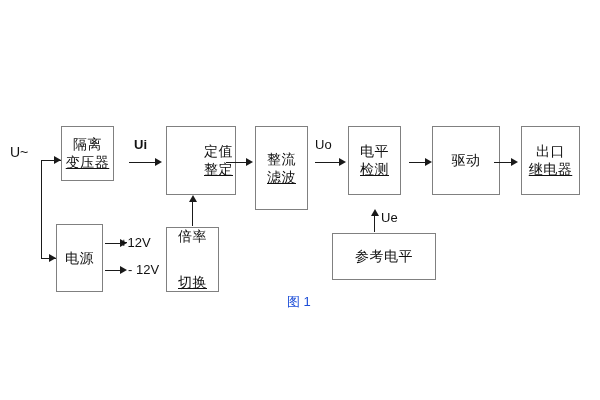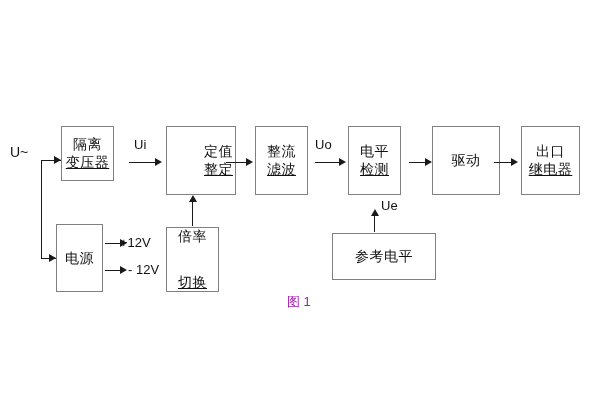--- a/index.html
+++ b/index.html
@@ -67,21 +67,21 @@
     position: absolute;
     width: 0;
     height: 0;
     border-left: 4px solid transparent;
     border-right: 4px solid transparent;
     border-bottom: 7px solid #1a1a1a;
   }
   .caption {
     position: absolute;
     font-size: 13px;
-    color: #a21caf;
+    color: #1d4ed8;
     white-space: nowrap;
   }
 </style>
 </head>
 <body>
 
 <div id="canvas">
 
   <div class="lbl big" style="left:10px; top:145px;">U~</div>
 
@@ -89,33 +89,33 @@
   <div class="conn v-seg" style="left:41px; top:160px; height:98px;"></div>
   <div class="conn h-seg" style="left:41px; top:258px; width:15px;"></div>
   <div class="arrow-r" style="left:54px; top:156px;"></div>
   <div class="arrow-r" style="left:49px; top:254px;"></div>
 
   <div class="dbox" style="left:61px; top:126px; width:53px; height:55px;">
     <div class="line">隔离</div>
     <div class="line">变压器</div>
   </div>
 
-  <div class="lbl" style="left:134px; top:138px;">Ui</div>
+  <div class="lbl" style="left:134px; top:138px;font-weight:bold;">Ui</div>
   <div class="conn h-seg" style="left:129px; top:162px; width:28px;"></div>
   <div class="arrow-r" style="left:155px; top:158px;"></div>
 
   <div class="dbox" style="left:166px; top:126px; width:70px; height:69px;padding-left:35px;">
     <div class="line">定值</div>
     <div class="line">整定</div>
   </div>
 
   <div class="conn h-seg" style="left:226px; top:162px; width:22px;"></div>
   <div class="arrow-r" style="left:246px; top:158px;"></div>
 
-  <div class="dbox" style="left:255px; top:126px; width:53px; height:69px;">
+  <div class="dbox" style="left:255px; top:126px; width:53px; height:84px;">
     <div class="line">整流</div>
     <div class="line">滤波</div>
   </div>
 
   <div class="lbl" style="left:315px; top:138px;">Uo</div>
   <div class="conn h-seg" style="left:315px; top:162px; width:26px;"></div>
   <div class="arrow-r" style="left:339px; top:158px;"></div>
 
   <div class="dbox" style="left:348px; top:126px; width:53px; height:69px;">
     <div class="line">电平</div>
@@ -154,17 +154,17 @@
     <div class="line">切换</div>
   </div>
   <div class="conn v-seg" style="left:192px; top:198px; height:28px;"></div>
   <div class="arrow-u" style="left:189px; top:195px;"></div>
 
   <div class="dbox single" style="left:332px; top:233px; width:104px; height:47px;">
     <div class="line">参考电平</div>
   </div>
   <div class="conn v-seg" style="left:374px; top:212px; height:20px;"></div>
   <div class="arrow-u" style="left:371px; top:209px;"></div>
-  <div class="lbl" style="left:381px; top:199px;">Ue</div>
+  <div class="lbl" style="left:381px; top:211px;">Ue</div>
 
   <div class="caption" style="left:287px; top:293px;">图 1</div>
 
 </div>
 
 </body></html>

